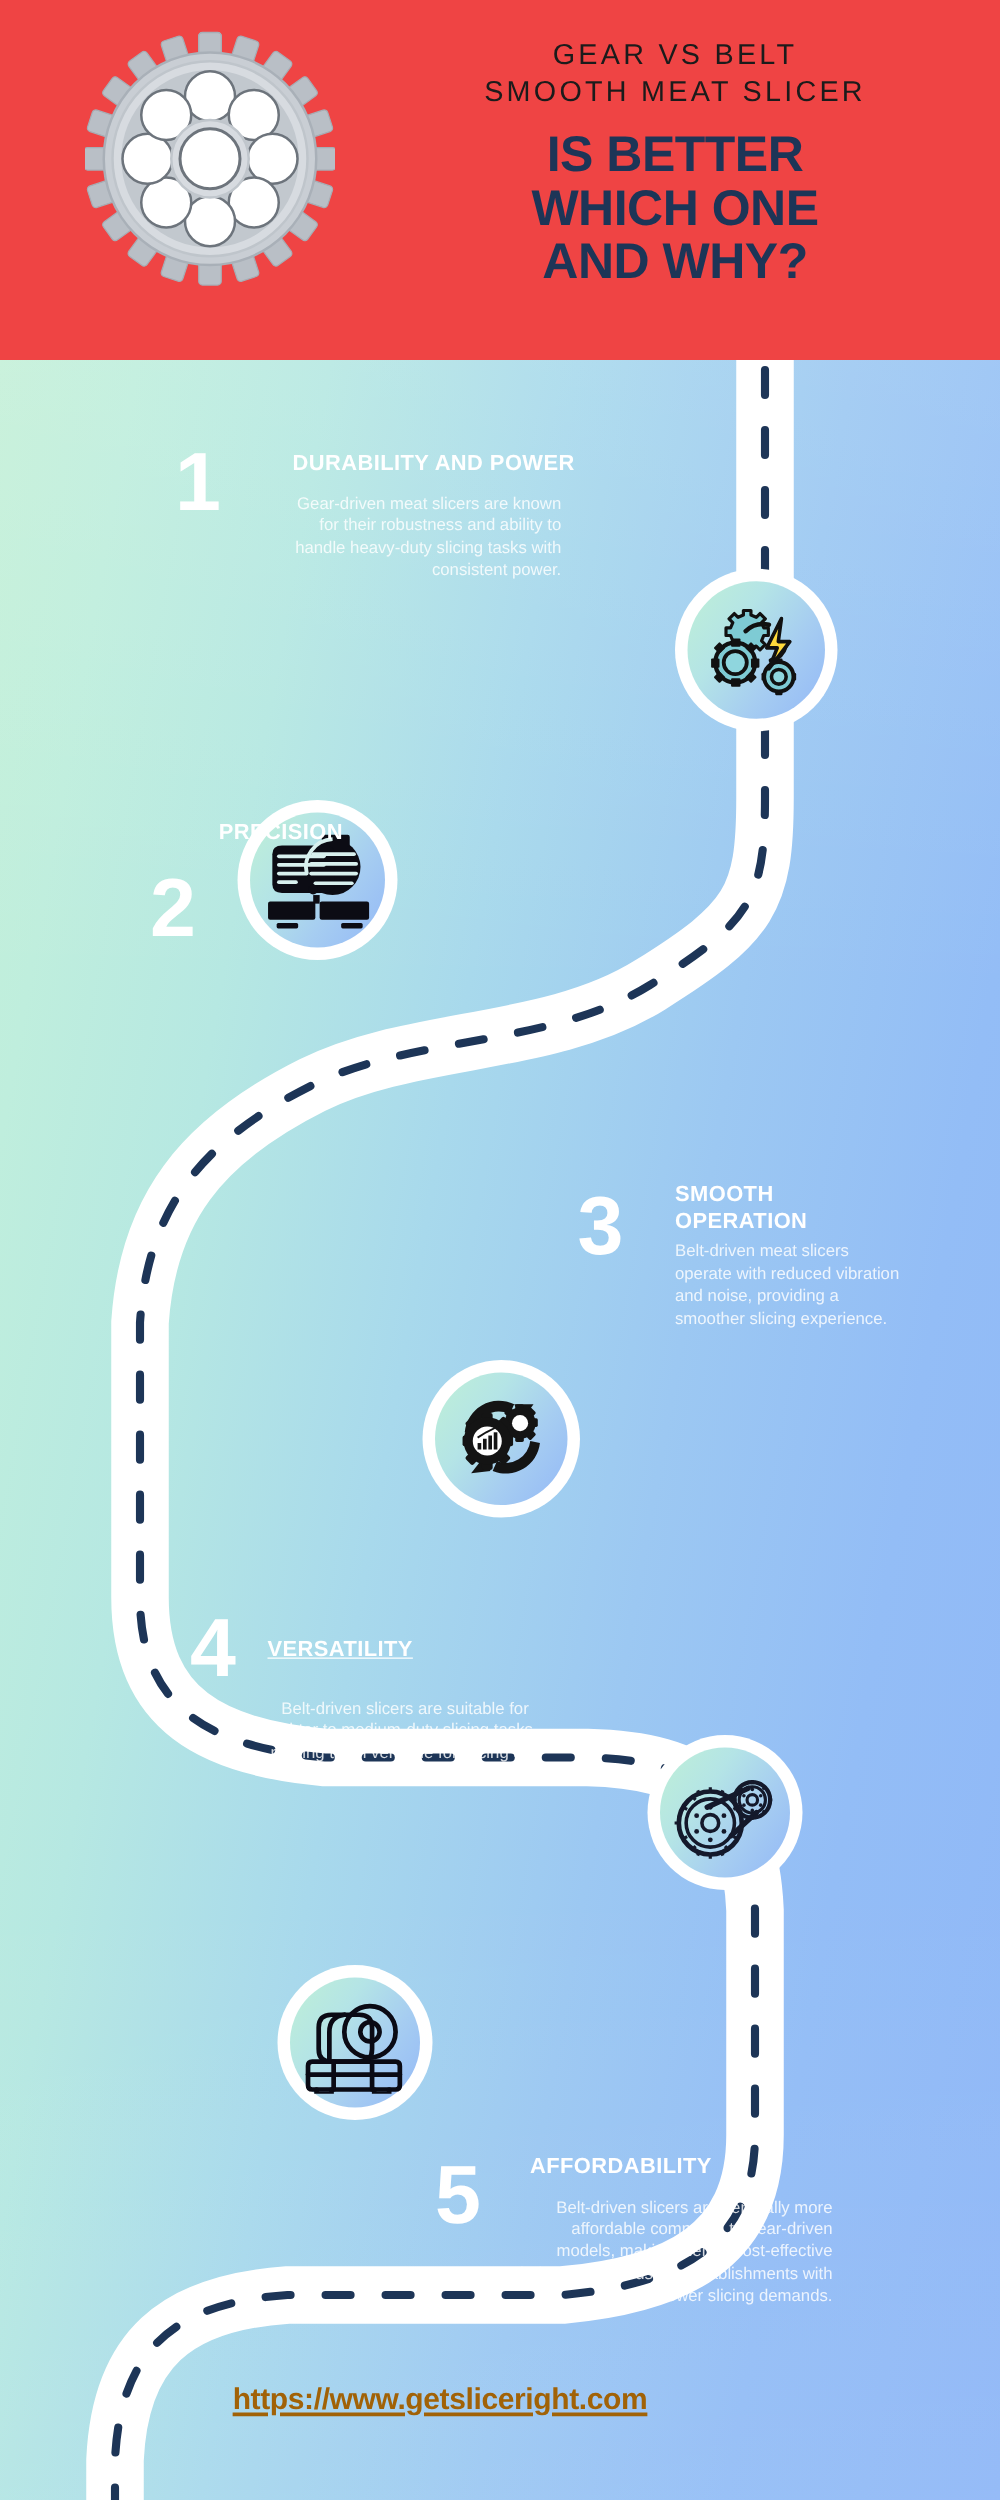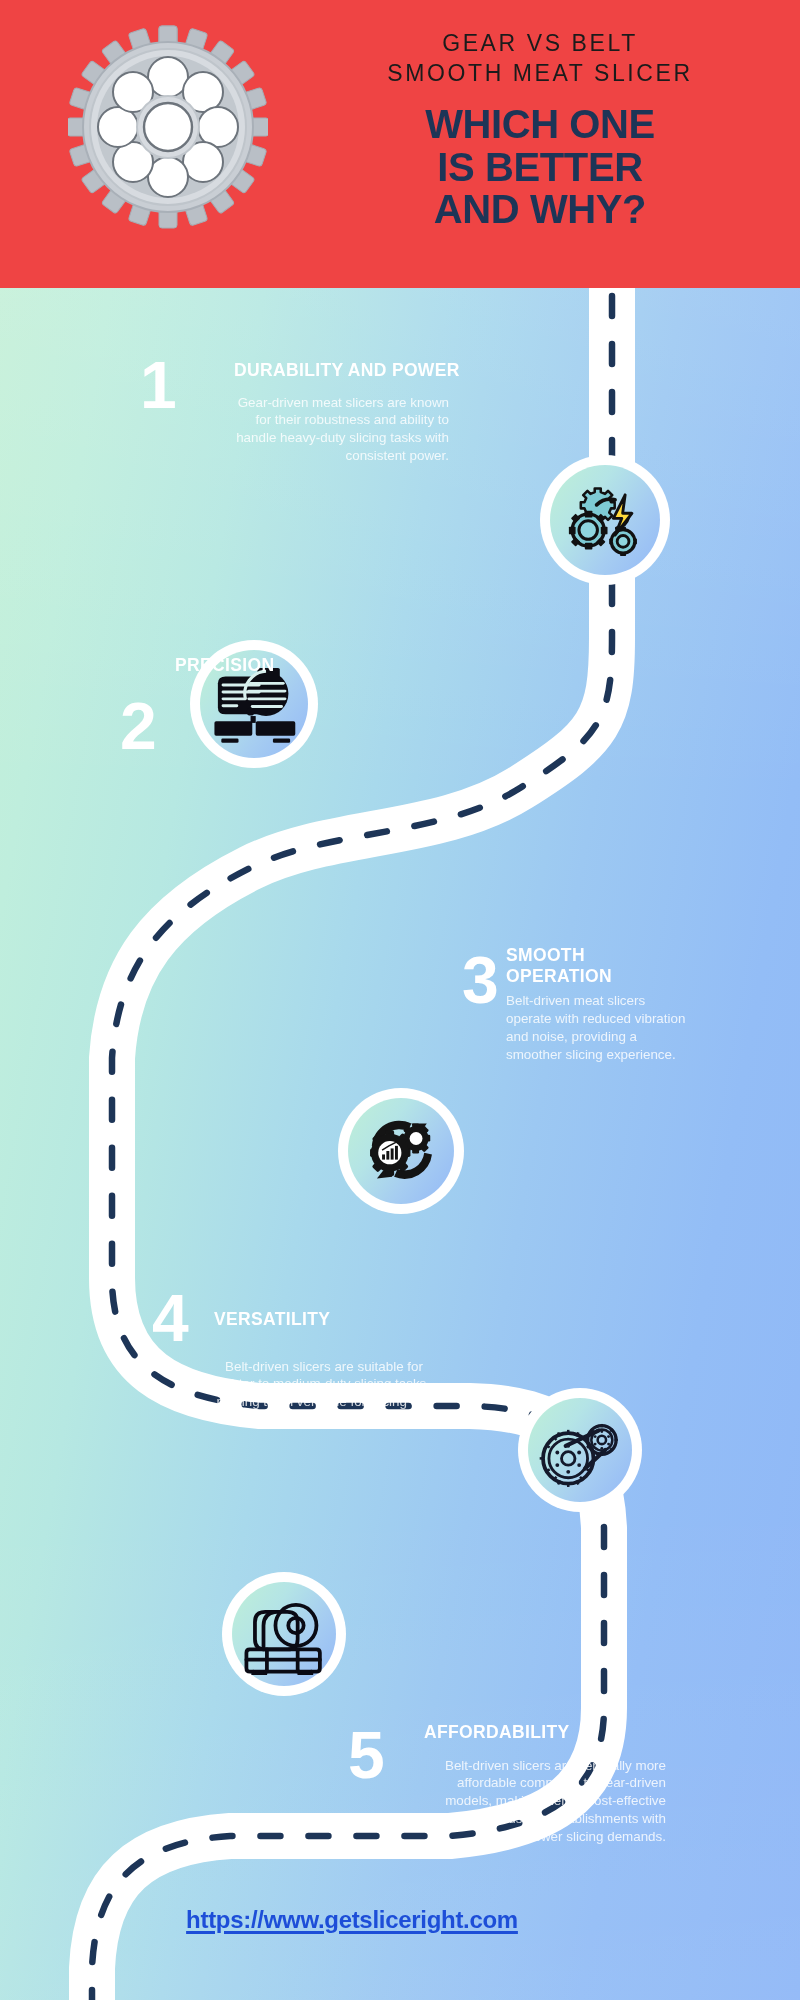--- a/index.html
+++ b/index.html
@@ -75,21 +75,21 @@
     font-size:13.4px; line-height:1.33;
     color:rgba(255,255,255,.82);
     font-weight:400;
   }
   .step-body-tight { margin-top:6px; }
 
   
   .url {
     position:absolute; left:0; top:1906px; width:704px;
     text-align:center; z-index:22;
-    font-size:24px; font-weight:700; color:#1d4ed8;
+    font-size:24px; font-weight:700; color:#a16207;
     text-decoration:underline; text-decoration-thickness:2.5px;
     text-underline-offset:3px; letter-spacing:-.3px;
   }
 </style>
 </head>
 <body>
 
 <div id="stage">
 
   <div class="body-bg"></div>
@@ -170,22 +170,22 @@
         <circle r="24" fill="#ffffff" stroke="#6d747c" stroke-width="2.4"></circle>
       </g>
     </svg>
 
     <div class="header-text">
       <div class="kicker">
         <div>GEAR VS BELT</div>
         <div>SMOOTH MEAT SLICER</div>
       </div>
       <div class="headline">
+        <span>IS BETTER</span>
         <span>WHICH ONE</span>
-        <span>IS BETTER</span>
         <span>AND WHY?</span>
       </div>
     </div>
   </div>
 
   <div class="step" style="left:178px; top:360px; width:300px;">
     <div class="step-num" style="left:-38px; top:-8px;">1</div>
     <div style="margin-left:56px;">
       <div class="step-title">DURABILITY AND POWER</div>
       <div class="step-body" style="width:215px;text-align:right;">Gear-driven meat slicers are known for their robustness and ability to handle heavy-duty slicing tasks with consistent power.</div>
@@ -270,21 +270,21 @@
 
   <div class="step" style="left:120px; top:655px; width:300px;">
     <div class="step-num" style="left:0px; top:38px;">2</div>
     <div style="margin-left:55px;">
       <div class="step-title">PRECISION</div>
     </div>
   </div>
 
   <div class="step" style="left:470px; top:945px; width:300px;">
     <div class="step-num" style="left:-8px; top:2px;">3</div>
-    <div style="margin-left:36px;">
+    <div style="margin-left:70px;">
       <div class="step-title" style="width:130px;">SMOOTH OPERATION</div>
       <div class="step-body step-body-tight" style="width:180px;">Belt-driven meat slicers operate with reduced vibration and noise, providing a smoother slicing experience.</div>
     </div>
   </div>
 
   <div class="node" style="left:338px; top:1088px; width:126px; height:126px;">
     <div class="node-inner">
       <svg width="86" height="86" viewBox="0 0 100 100">
 
         <g fill="#141414">
@@ -328,21 +328,21 @@
         </g>
         <path d="M28 49 L36 44 L44 40" fill="none" stroke="#141414" stroke-width="1.8"></path>
         <path d="M44 38 l4 0 -1 4 z" fill="#141414"></path>
       </svg>
     </div>
   </div>
 
   <div class="step" style="left:152px; top:1285px; width:320px;">
     <div class="step-num" style="left:0px; top:0px;">4</div>
     <div style="margin-left:62px;">
-      <div class="step-title" style="padding-top:24px;">VERSATILITY</div>
+      <div class="step-title" style="padding-top:24px;text-decoration:underline;">VERSATILITY</div>
       <div class="step-body" style="width:220px; margin-top:28px;text-align:center;">Belt-driven slicers are suitable for lighter to medium-duty slicing tasks, making them versatile for slicing deli meats, cheese, and vegetables.</div>
     </div>
   </div>
 
   <div class="node" style="left:518px; top:1388px; width:124px; height:124px;">
     <div class="node-inner">
       <svg width="84" height="84" viewBox="0 0 100 100">
 
         <g stroke="#14192b" stroke-width="5" fill="none" stroke-linecap="round">
           <line x1="33" y1="45" x2="72" y2="27"></line>

